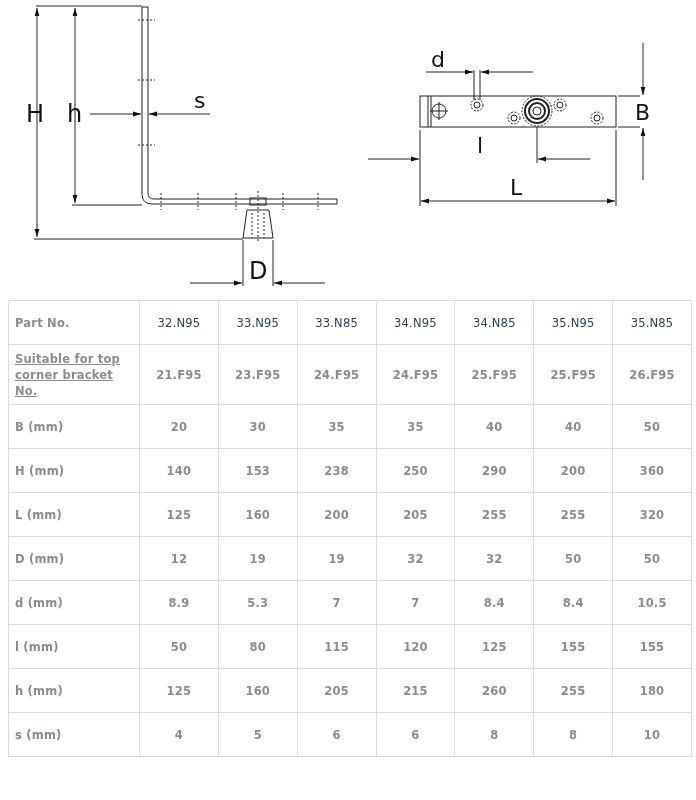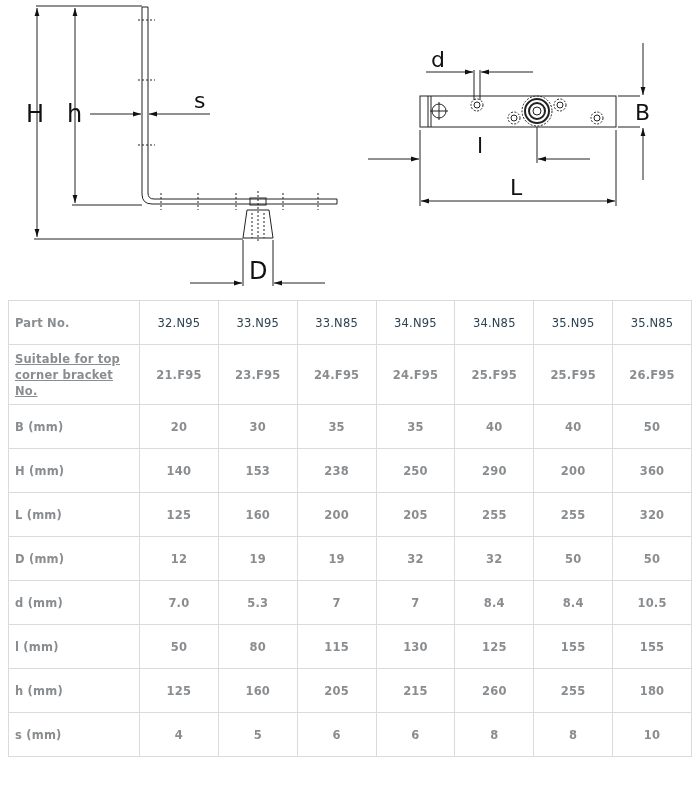--- a/index.html
+++ b/index.html
@@ -169,34 +169,34 @@
         <td>12</td>
         <td>19</td>
         <td>19</td>
         <td>32</td>
         <td>32</td>
         <td>50</td>
         <td>50</td>
       </tr>
       <tr>
         <td class="label">d (mm)</td>
-        <td>7.0</td>
+        <td>8.9</td>
         <td>5.3</td>
         <td>7</td>
         <td>7</td>
         <td>8.4</td>
         <td>8.4</td>
         <td>10.5</td>
       </tr>
       <tr>
         <td class="label">l (mm)</td>
         <td>50</td>
         <td>80</td>
         <td>115</td>
-        <td>130</td>
+        <td>120</td>
         <td>125</td>
         <td>155</td>
         <td>155</td>
       </tr>
       <tr>
         <td class="label">h (mm)</td>
         <td>125</td>
         <td>160</td>
         <td>205</td>
         <td>215</td>

